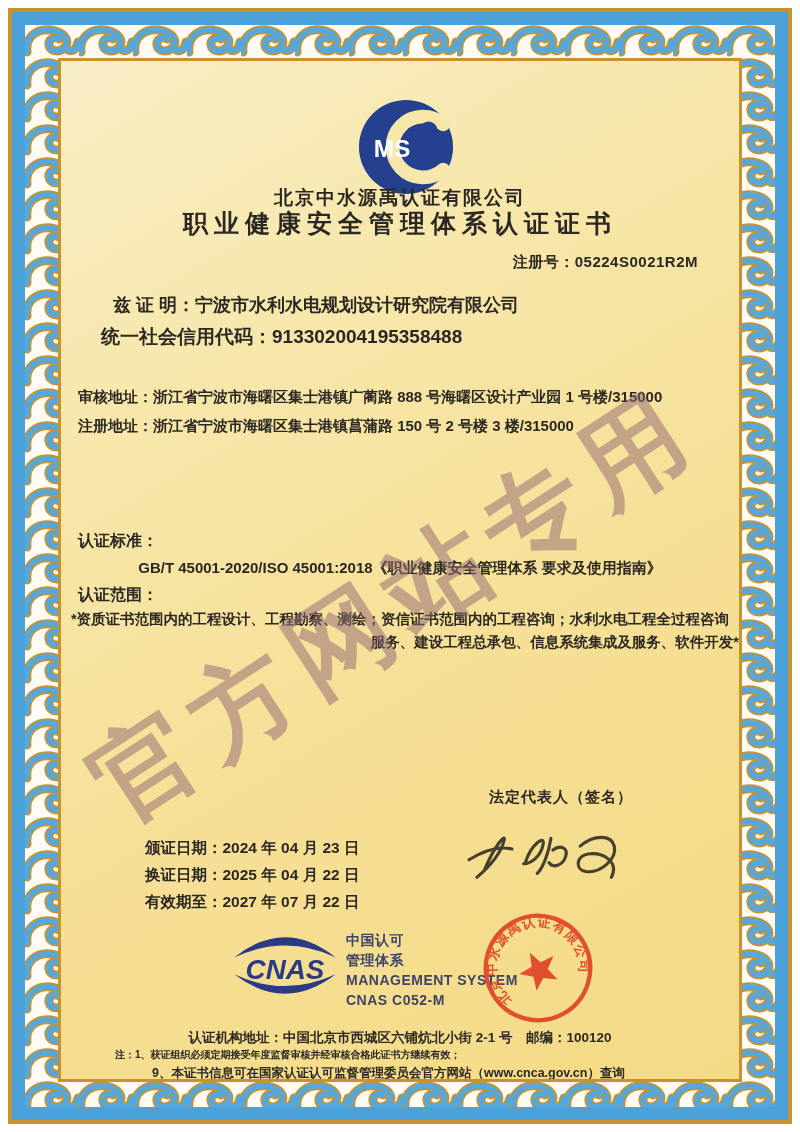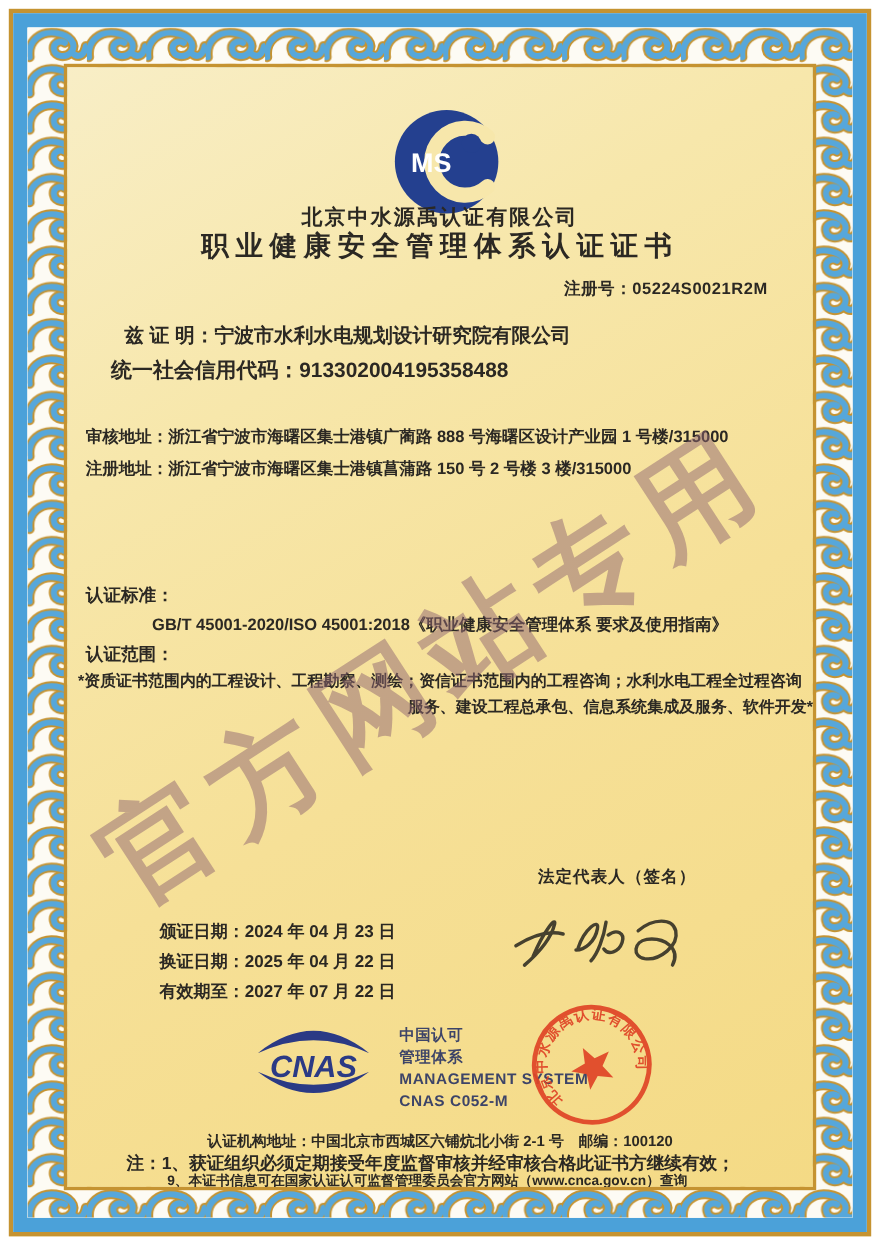--- a/index.html
+++ b/index.html
@@ -41,25 +41,25 @@
   .stdval{top:498px;font-size:15px;}
   .scopelab{top:524px;left:17px;font-size:16px;}
   .scope1{top:549px;font-size:14.5px;}
   .scope2{top:572px;font-size:14.5px;text-align:right;}
 
   .dates{top:725px;left:84px;font-size:15.5px;line-height:27px;margin-top:48px;}
   .legal{top:727px;left:385px;width:230px;text-align:center;font-size:15px;letter-spacing:1px;}
   .sig{left:392px;top:752px;}
 
   .cnas-logo{left:158px;top:866px;}
-  .cnas-text{left:302px;top:869px;font-size:14px;line-height:20px;color:#3d4468;font-weight:bold;letter-spacing:.5px;}
+  .cnas-text{left:285px;top:869px;font-size:14px;line-height:20px;color:#3d4468;font-weight:bold;letter-spacing:.5px;}
   .seal{left:419px;top:849px;}
 
   .f-addr{top:968px;font-size:13.5px;}
-  .f-note1{top:987px;left:54px;font-size:16px;text-align:center;}
+  .f-note1{top:987px;left:54px;font-size:10px;text-align:center;}
   .f-note2{top:1004px;left:91px;font-size:12.5px;}
 
   
   .watermark{
     position:absolute;left:334px;top:546px;z-index:6;
     transform:translate(-50%,-50%) rotate(-33deg);
     font-size:102px;font-weight:bold;letter-spacing:14px;white-space:nowrap;
     color:rgba(143,101,114,0.50);pointer-events:none;
   }
 </style>

